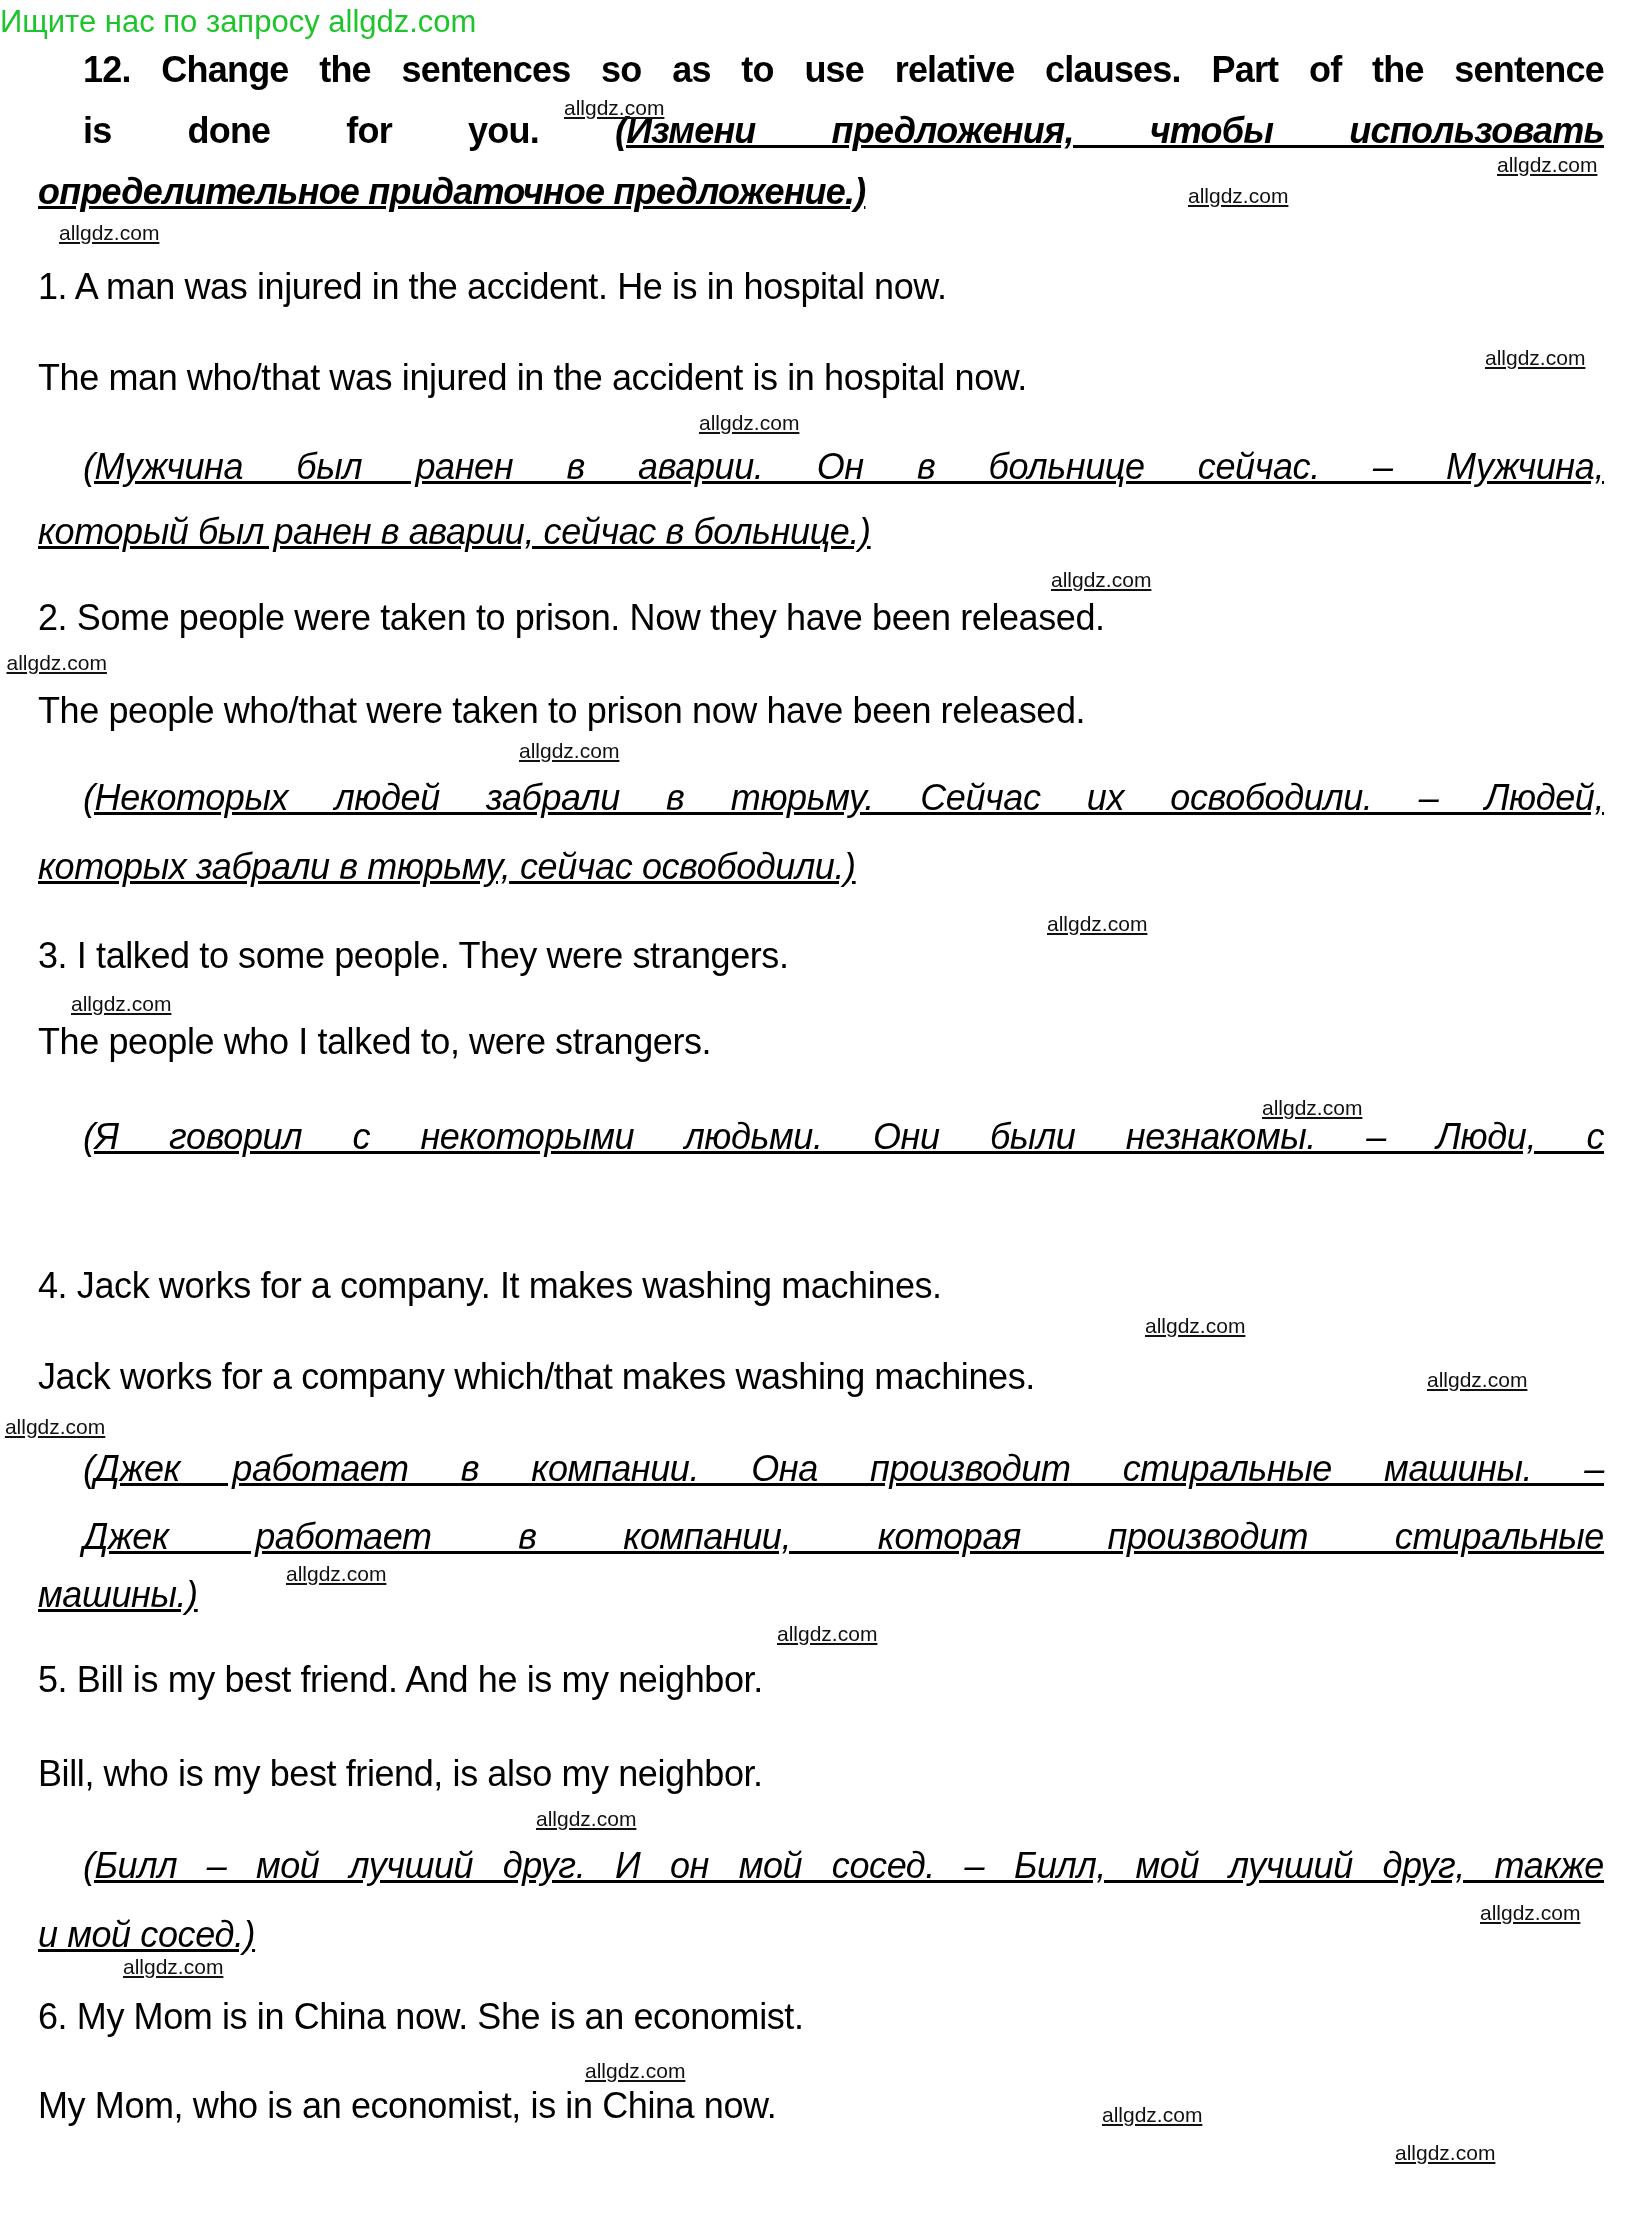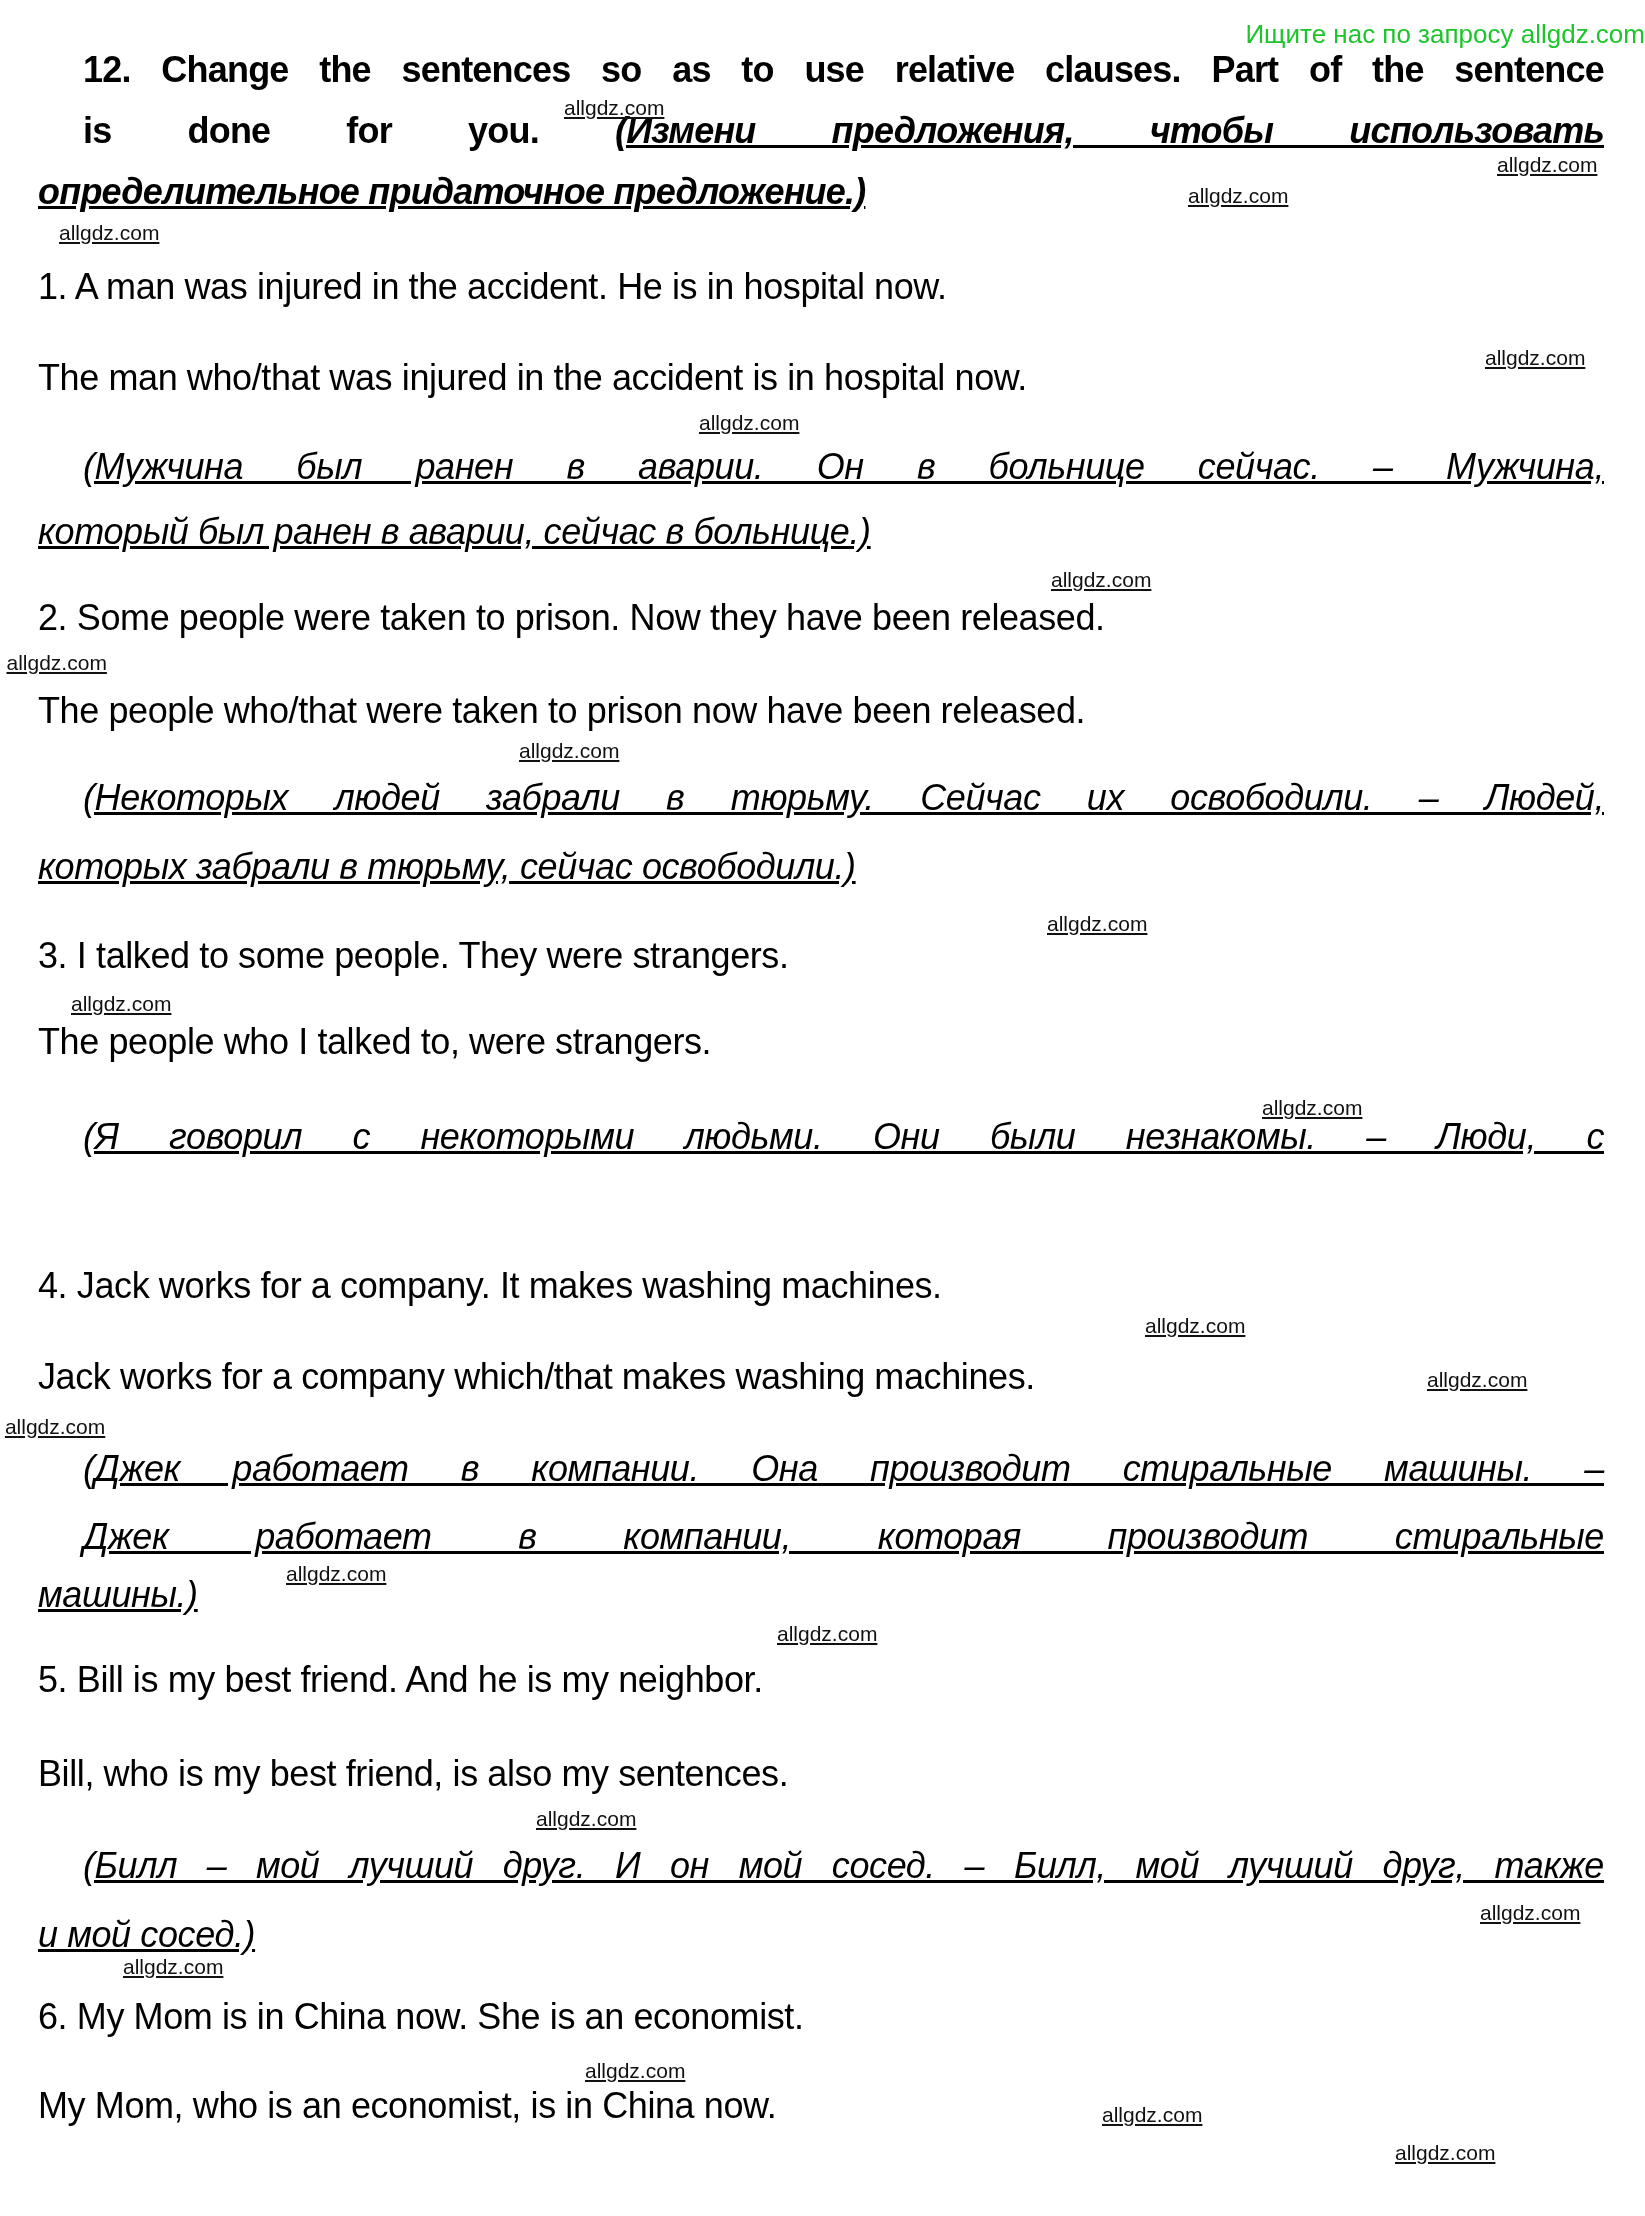--- a/index.html
+++ b/index.html
@@ -30,25 +30,25 @@
     letter-spacing: -0.8px;
   }
   .it { font-style: italic; text-decoration: underline; }
   .justify {
     text-align: justify;
     text-align-last: justify;
     margin-left: 45px;
   }
   .promo {
     position: absolute;
-    top: 19px;
+    top: 4px;
     left: 0;
     width: 1645px;
-    text-align: right;
-    font-size: 26px;
+    text-align: left;
+    font-size: 31px;
     color: #1ec42b;
     letter-spacing: 0;
   }
   .wm {
     position: absolute;
     font-size: 21px;
     letter-spacing: 0;
     color: #111111;
     white-space: nowrap;
     text-decoration: underline;
@@ -90,21 +90,21 @@
   <div class="line" style="top:1021px">The people who I talked to, were strangers.</div>
   <div class="line it justify" style="top:1116px">(Я говорил с некоторыми людьми. Они были незнакомы. – Люди, с</div>
 
   <div class="line" style="top:1265px">4. Jack works for a company. It makes washing machines.</div>
   <div class="line" style="top:1356px">Jack works for a company which/that makes washing machines.</div>
   <div class="line it justify" style="top:1448px">(Джек работает в компании. Она производит стиральные машины. –</div>
   <div class="line it justify" style="top:1516px">Джек работает в компании, которая производит стиральные</div>
   <div class="line it" style="top:1574px">машины.)</div>
 
   <div class="line" style="top:1659px">5. Bill is my best friend. And he is my neighbor.</div>
-  <div class="line" style="top:1753px">Bill, who is my best friend, is also my sentences.</div>
+  <div class="line" style="top:1753px">Bill, who is my best friend, is also my neighbor.</div>
   <div class="line it justify" style="top:1845px">(Билл – мой лучший друг. И он мой сосед. – Билл, мой лучший друг, также</div>
   <div class="line it" style="top:1914px">и мой сосед.)</div>
 
   <div class="line" style="top:1996px">6. My Mom is in China now. She is an economist.</div>
   <div class="line" style="top:2085px">My Mom, who is an economist, is in China now.</div>
 
   <span class="wm" style="left:564px;top:96px">allgdz.com</span>
   <span class="wm" style="left:1497px;top:153px">allgdz.com</span>
   <span class="wm" style="left:1188px;top:184px">allgdz.com</span>
   <span class="wm" style="left:59px;top:221px">allgdz.com</span>

